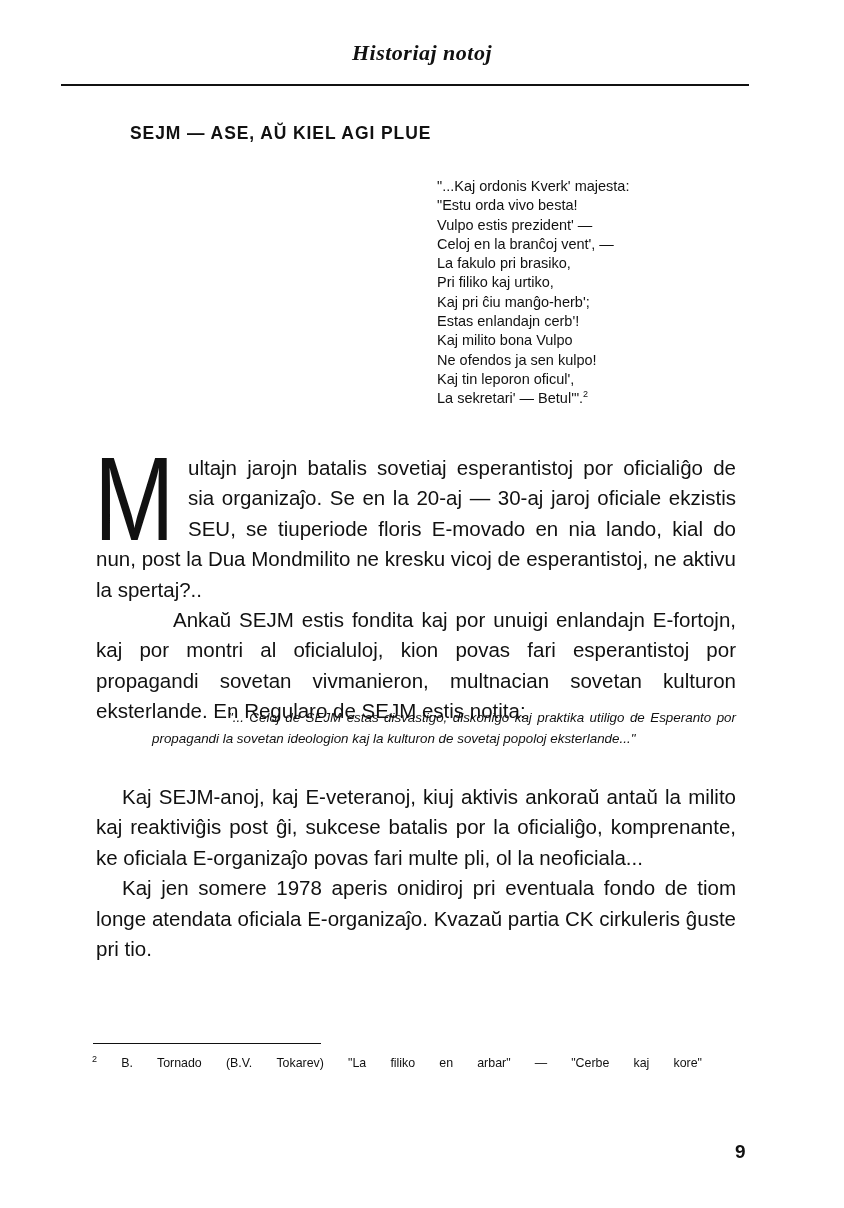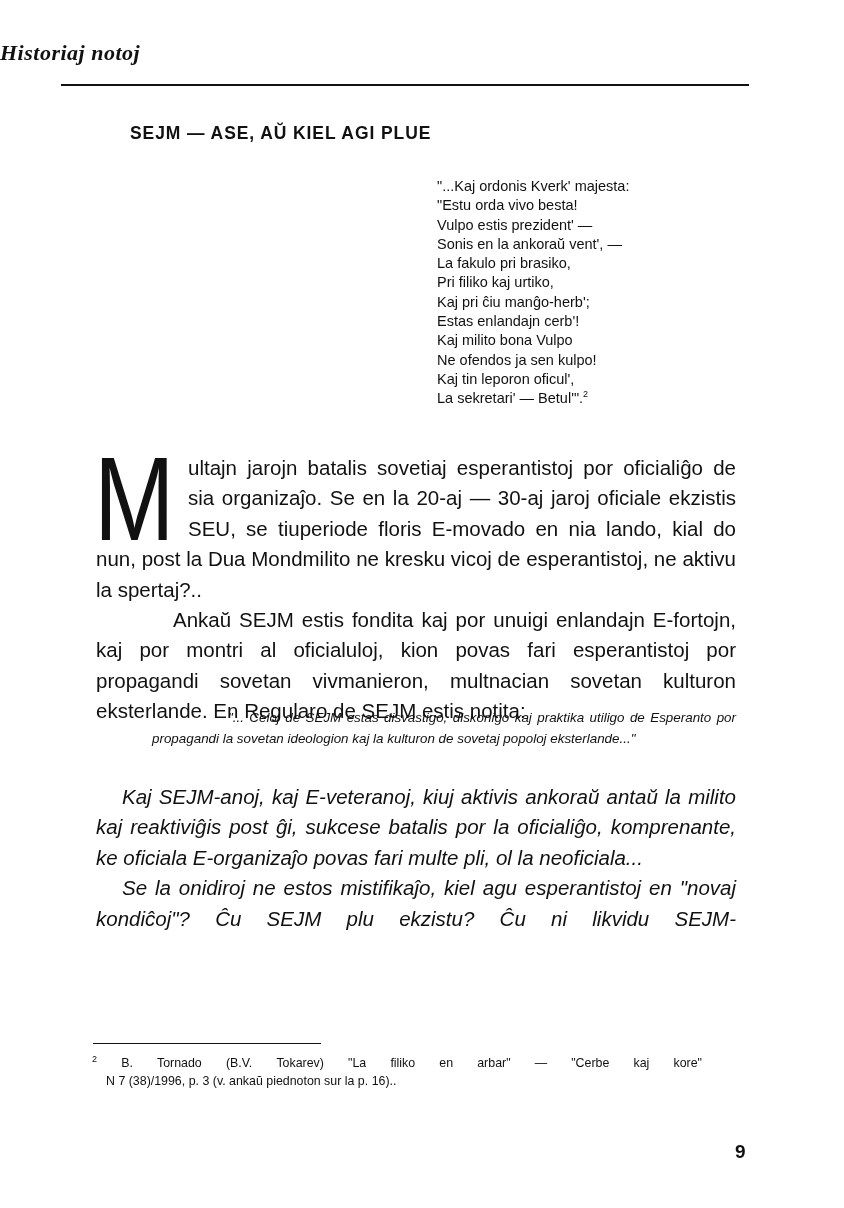--- a/index.html
+++ b/index.html
@@ -13,21 +13,21 @@
       position: relative;
       overflow: hidden;
       color: #111111;
       font-family: "Liberation Sans", sans-serif;
     }
     .running-head {
       position: absolute;
       top: 40px;
       left: 0;
       width: 844px;
-      text-align: left;
+      text-align: center;
       font-family: "Liberation Serif", serif;
       font-style: italic;
       font-weight: bold;
       font-size: 22px;
       letter-spacing: 0.5px;
     }
     .head-rule {
       position: absolute;
       top: 84px;
       left: 61px;
@@ -84,21 +84,21 @@
       position: absolute;
       top: 708px;
       left: 152px;
       width: 584px;
       font-style: italic;
       font-size: 13.4px;
       line-height: 20.5px;
       text-align: justify;
     }
     .quote .qi { text-indent: 76px; margin: 0; }
-    .p-after { top: 782px; font-style: italic; }
+    .p-after { top: 782px; }
     .fn-rule {
       position: absolute;
       top: 1043px;
       left: 93px;
       width: 228px;
       height: 1px;
       background: #111;
     }
     .footnote {
       position: absolute;
@@ -123,21 +123,21 @@
 
 <div class="running-head">Historiaj notoj</div>
 <div class="head-rule" style="left:61px;width:688px;"></div>
 
 <div class="article-title">SEJM — ASE, AŬ KIEL AGI PLUE</div>
 
 <div class="epigraph">
   <span class="line">"...Kaj ordonis Kverk' majesta:</span>
   <span class="line">"Estu orda vivo besta!</span>
   <span class="line">Vulpo estis prezident' —</span>
-  <span class="line">Sonis en la ankoraŭ vent', —</span>
+  <span class="line">Celoj en la branĉoj vent', —</span>
   <span class="line">La fakulo pri brasiko,</span>
   <span class="line">Pri filiko kaj urtiko,</span>
   <span class="line">Kaj pri ĉiu manĝo-herb';</span>
   <span class="line">Estas enlandajn cerb'!</span>
   <span class="line">Kaj milito bona Vulpo</span>
   <span class="line">Ne ofendos ja sen kulpo!</span>
   <span class="line">Kaj tin leporon oficul',</span>
   <span class="line"><span>La sekretari' — Betul'".</span><sup>2</sup></span>
 </div>
 
@@ -146,37 +146,36 @@
   <p class="p">ultajn jarojn batalis sovetiaj esperantistoj por oficialiĝo de sia organizaĵo. Se en la 20-aj — 30-aj jaroj oficiale ekzistis SEU, se tiuperiode floris E-movado en nia lando, kial do nun, post la Dua Mondmilito ne kresku vicoj de esperantistoj, ne aktivu la spertaj?..</p>
   <p class="p indent-big">Ankaŭ SEJM estis fondita kaj por unuigi enlandajn E-fortojn, kaj por montri al oficialuloj, kion povas fari esperantistoj por propagandi sovetan vivmanieron, multnacian sovetan kulturon eksterlande. En Regularo de SEJM estis notita:</p>
 </div>
 
 <div class="quote">
   <p class="qi">"... Celoj de SEJM estas disvastigo, diskonigo kaj praktika utiligo de Esperanto por propagandi la sovetan ideologion kaj la kulturon de sovetaj popoloj eksterlande..."</p>
 </div>
 
 <div class="body-text p-after">
   <p class="p indent-sm">Kaj SEJM-anoj, kaj E-veteranoj, kiuj aktivis ankoraŭ antaŭ la milito kaj reaktiviĝis post ĝi, sukcese batalis por la oficialiĝo, komprenante, ke oficiala E-organizaĵo povas fari multe pli, ol la neoficiala...</p>
-  <p class="p indent-sm" style="text-align-last: justify;">Se la onidiroj ne estos mistifikaĵo, kiel agu esperantistoj en "novaj kondiĉoj"? Ĉu SEJM plu ekzistu? Ĉu ni likvidu SEJM-</p>
+  <p class="p indent-sm">Kaj jen somere 1978 aperis onidiroj pri eventuala fondo de tiom longe atendata oficiala E-organizaĵo. Kvazaŭ partia CK cirkuleris ĝuste pri tio.</p>
 </div>
 
 <div class="fn-rule"></div>
 
 <div class="footnote">
   <div class="fl1">
     <span><sup>2</sup></span>
     <span>B.</span>
     <span>Tornado</span>
     <span>(B.V.</span>
     <span>Tokarev)</span>
     <span>"La</span>
     <span>filiko</span>
     <span>en</span>
     <span>arbar"</span>
     <span>—</span>
     <span>"Cerbe</span>
     <span>kaj</span>
     <span>kore"</span>
   </div>
-  <div class="fl2">N 7 (38)/1996, p. 3 (v. ankaŭ piednoton sur la p. 16)..</div>
 </div>
 
 <div class="page-number">9</div>
 
 </body></html>

